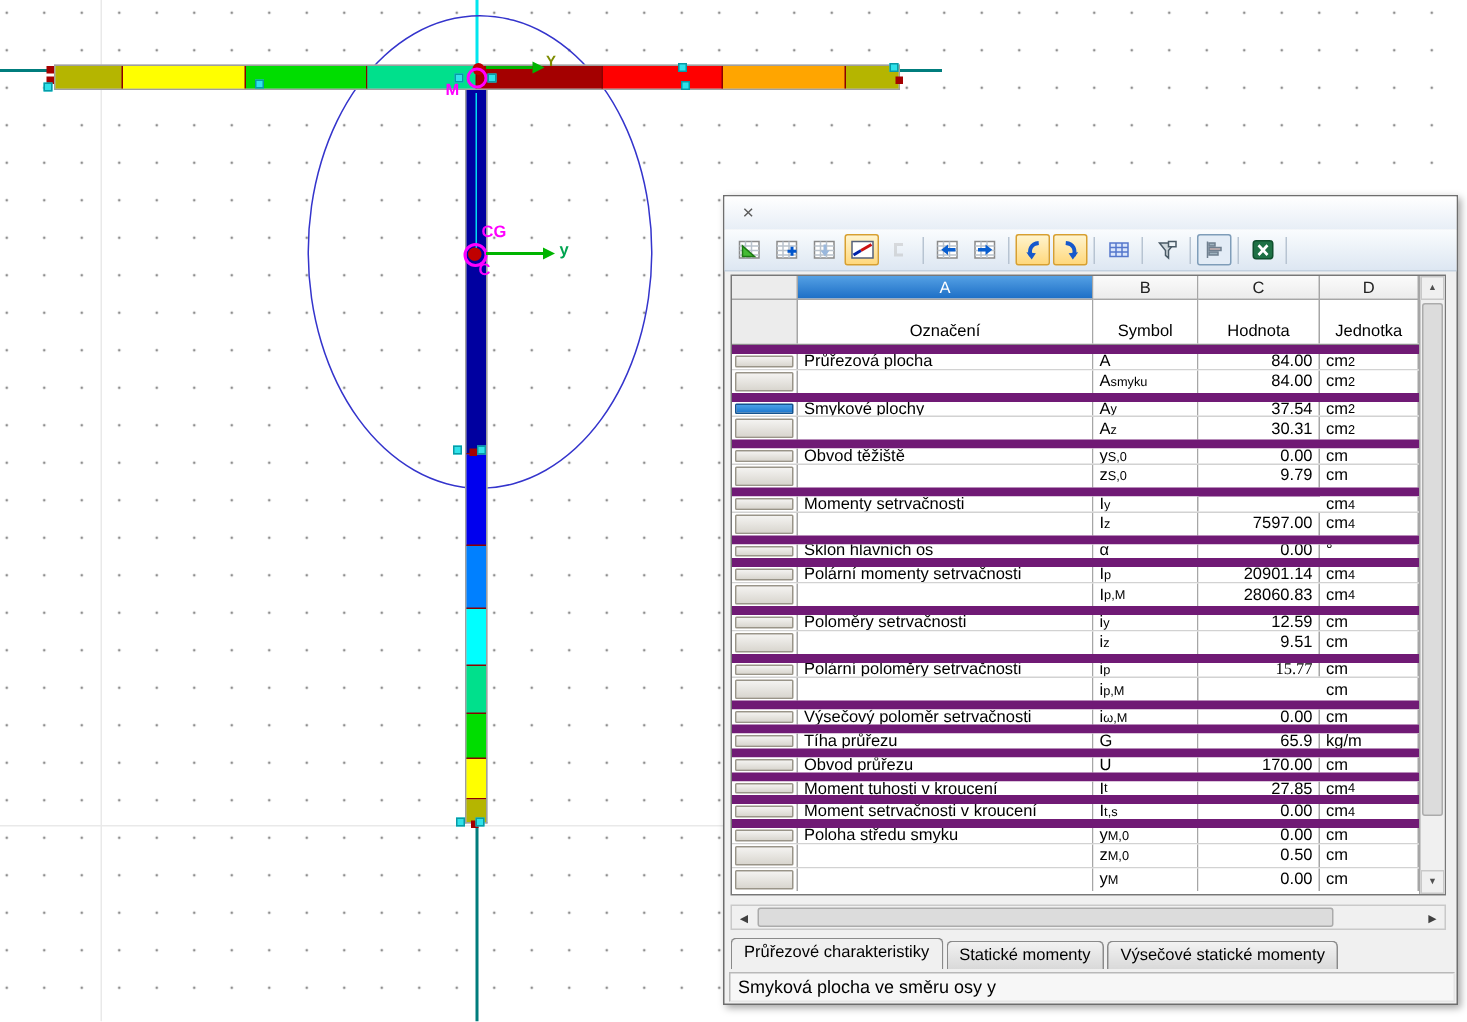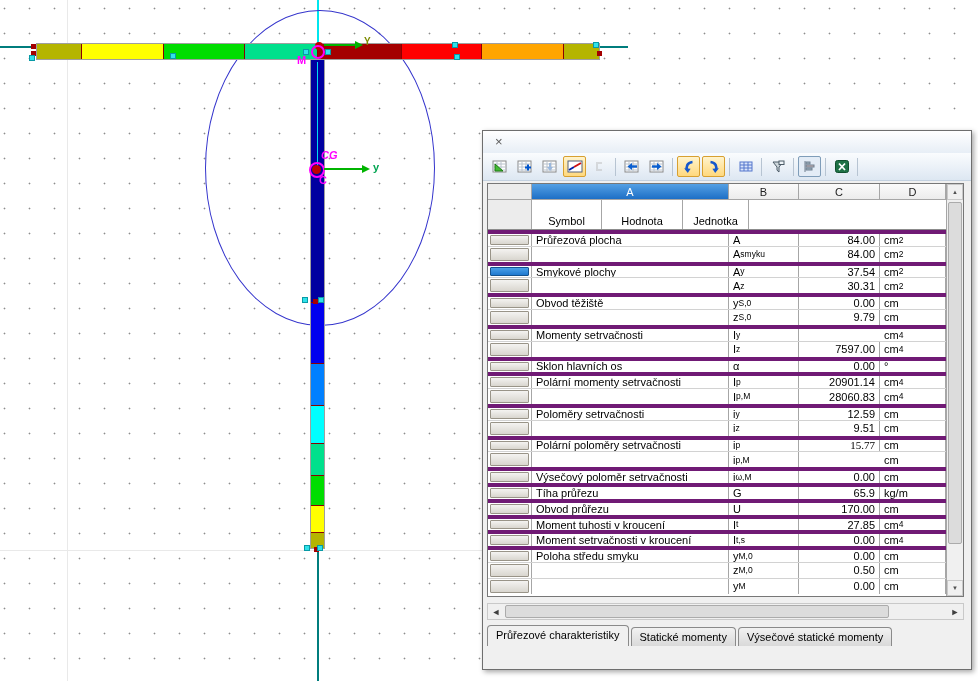--- a/index.html
+++ b/index.html
@@ -76,21 +76,21 @@
   .hrow1 { display: flex; height: 16px; }
   .hrow1 .cell { font-size: 11px; display:flex; align-items:center; justify-content:center;
     background: linear-gradient(#fbfbfb,#ececec); border-right: 1px solid #a6a6a6; border-bottom: 1px solid #a6a6a6; color:#222; }
   .hrow1 .sel { background: #ececec; }
   .hrow1 .colA { background: linear-gradient(#54a0e4, #1d6fc6); color: #ffffff; }
   .hrow2 { display: flex; height: 30px; border-bottom: 1px solid #8c8c8c; }
   .hrow2 .cell { font-size: 11px; display:flex; align-items:flex-end; justify-content:center;
     padding-bottom: 2px; background: #ffffff; border-right: 1px solid #a6a6a6; color:#000; }
   .hrow2 .sel { background: #ececec; }
   .drow { display: flex; height: 15.826px; border-top: 1px solid #d2d2d2; }
-  .drow.group { border-top: 4px solid #701a75; }
+  .drow.group { border-top: 6px solid #701a75; }
   .drow:first-child { border-top: none; }
   .drow .cell { font-size: 11px; display: flex; align-items: center; overflow: hidden;
     border-right: 1px solid #a6a6a6; background: #fff; white-space: nowrap; color:#000; }
   .selcell { padding: 1px 2px; background: #fff; }
   .selbtn { flex: 1; height: 100%; background: linear-gradient(#f4f3f1, #d9d6cf);
     border: 1px solid #999488; border-radius: 1px; }
   .selbtn.sel-active { background: linear-gradient(#4aa0e8, #1f79cf); border-color: #14538f; }
   .c-label { padding-left: 4px; }
   .c-sym   { padding-left: 4px; }
   .c-val   { justify-content: flex-end; padding-right: 4px; }
@@ -159,21 +159,21 @@
 
   <div class="abs node-dot" style="left:315px; top:42px; width:8px; height:8px;"></div>
   <div class="abs pink-ring" style="left:311px; top:45px; width:14px; height:14px;"></div>
   <div class="abs pink-label" style="left:297px; top:55px;">M</div>
   <div class="abs axis-arrow-line" style="left:324px; top:44px; width:31px;"></div>
   <div class="abs axis-arrow-head" style="left:355px; top:41px;"></div>
   <div class="abs axis-label-upper" style="left:364px; top:36px;">Y</div>
 
   <div class="abs node-dot" style="left:312px; top:165px; width:9px; height:9px;"></div>
   <div class="abs pink-ring" style="left:309px; top:162px; width:16px; height:16px;"></div>
-  <div class="abs pink-label" style="left:321px; top:150px;font-style:italic;">CG</div>
+  <div class="abs pink-label" style="left:321px; top:150px;">CG</div>
   <div class="abs pink-label" style="left:319px; top:175px;">C</div>
   <div class="abs axis-arrow-line" style="left:324px; top:168px; width:38px;"></div>
   <div class="abs axis-arrow-head" style="left:362px; top:165px;"></div>
   <div class="abs axis-label-lower" style="left:373px; top:161px;">y</div>
 
   <div id="handles">
       <div class="abs handle" style="left: 29px; top: 55px; width: 6px; height: 6px;"></div>
       <div class="abs handle" style="left: 170px; top: 53px; width: 6px; height: 6px;"></div>
       <div class="abs handle" style="left: 452px; top: 42px; width: 6px; height: 6px;"></div>
       <div class="abs handle" style="left: 454px; top: 54px; width: 6px; height: 6px;"></div>
@@ -297,20 +297,21 @@
       <div class="tgrid" id="tgrid">
           <div class="hrow1">
             <div class="cell sel" style="width: 44px;"></div>
             <div class="cell colA" style="width: 197px;">A</div>
             <div class="cell " style="width: 70px;">B</div>
             <div class="cell " style="width: 81px;">C</div>
             <div class="cell " style="width: 66px;">D</div>
           </div>
           <div class="hrow2">
             <div class="cell sel" style="width: 44px;"></div>
+            <div class="cell " style="width: 197px;">Označení</div>
             <div class="cell " style="width: 70px;">Symbol</div>
             <div class="cell " style="width: 81px;">Hodnota</div>
             <div class="cell " style="width: 66px;">Jednotka</div>
           </div>
           <div class="drow group">
             <div class="cell selcell" style="width: 44px;">
               <div class="selbtn"></div>
             </div>
             <div class="cell c-label" style="width: 197px;">Průřezová plocha</div>
             <div class="cell c-sym" style="width: 70px;">A</div>
@@ -528,14 +529,17 @@
       <div class="hthumb"></div>
       <div class="arrow" style="right:0;">►</div>
     </div>
 
     <div class="tabs" id="tabs">
         <div class="tab active">Průřezové charakteristiky</div>
         <div class="tab">Statické momenty</div>
         <div class="tab">Výsečové statické momenty</div>
       </div>
 
+    <div class="statusbar">
+      <span>Smyková plocha ve směru osy y</span>
+    </div>
   </div>
 </div>
 
 </body></html>

